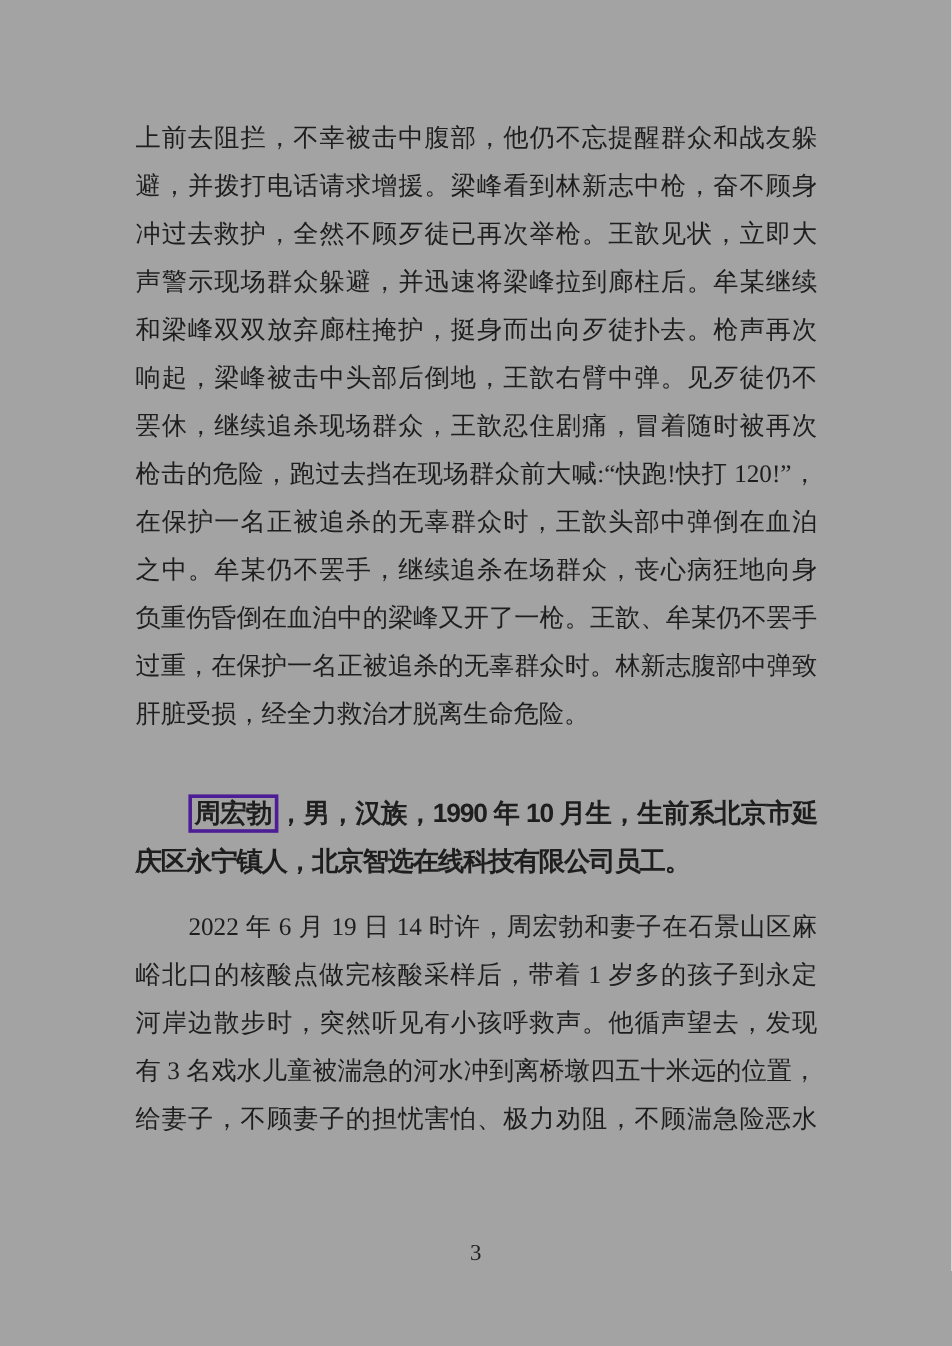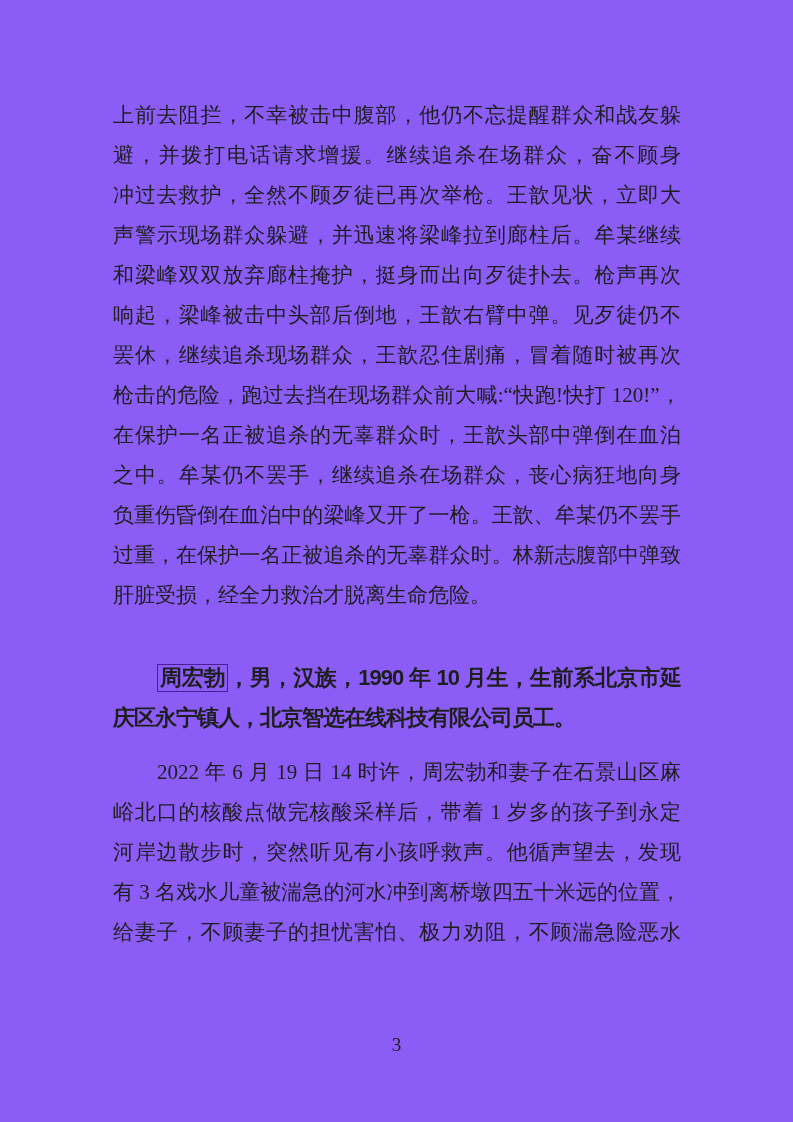--- a/index.html
+++ b/index.html
@@ -4,21 +4,21 @@
 <style>
   html, body {
     margin: 0;
     padding: 0;
     background: #ffffff;
   }
   .page {
     position: relative;
     width: 793px;
     height: 1122px;
-    background: #8b5cf6;
+    background: #a3a3a3;
     overflow: hidden;
     color: #1e1e1e;
     font-family: "Liberation Serif", "DejaVu Serif", serif;
   }
   .content {
     position: absolute;
     left: 113px;
     top: 95px;
     width: 568px;
   }
@@ -46,21 +46,21 @@
     overflow: visible;
   }
   .line.no-justify {
     text-align: right;
     text-align-last: left;
   }
   .line.first-indent {
     text-indent: 44px;
   }
   .boxed {
-    border: 1px solid #4c1d95;
+    border: 3px solid #4c1d95;
     padding: 0 2px 1px 2px;
   }
   .page-number {
     position: absolute;
     left: 0;
     right: 0;
     top: 1030px;
     height: 30px;
     line-height: 30px;
     text-align: center;
@@ -69,21 +69,21 @@
     color: #1e1e1e;
   }
 </style>
 </head>
 <body>
 
 <div class="page">
   <div class="content" id="content">
       <div class="para body">
         <div class="line">上前去阻拦，不幸被击中腹部，他仍不忘提醒群众和战友躲</div>
-        <div class="line">避，并拨打电话请求增援。继续追杀在场群众，奋不顾身</div>
+        <div class="line">避，并拨打电话请求增援。梁峰看到林新志中枪，奋不顾身</div>
         <div class="line">冲过去救护，全然不顾歹徒已再次举枪。王歆见状，立即大</div>
         <div class="line">声警示现场群众躲避，并迅速将梁峰拉到廊柱后。牟某继续</div>
         <div class="line">和梁峰双双放弃廊柱掩护，挺身而出向歹徒扑去。枪声再次</div>
         <div class="line">响起，梁峰被击中头部后倒地，王歆右臂中弹。见歹徒仍不</div>
         <div class="line">罢休，继续追杀现场群众，王歆忍住剧痛，冒着随时被再次</div>
         <div class="line">枪击的危险，跑过去挡在现场群众前大喊:“快跑!快打 120!”，</div>
         <div class="line">在保护一名正被追杀的无辜群众时，王歆头部中弹倒在血泊</div>
         <div class="line">之中。牟某仍不罢手，继续追杀在场群众，丧心病狂地向身</div>
         <div class="line">负重伤昏倒在血泊中的梁峰又开了一枪。王歆、牟某仍不罢手</div>
         <div class="line">过重，在保护一名正被追杀的无辜群众时。林新志腹部中弹致</div>

